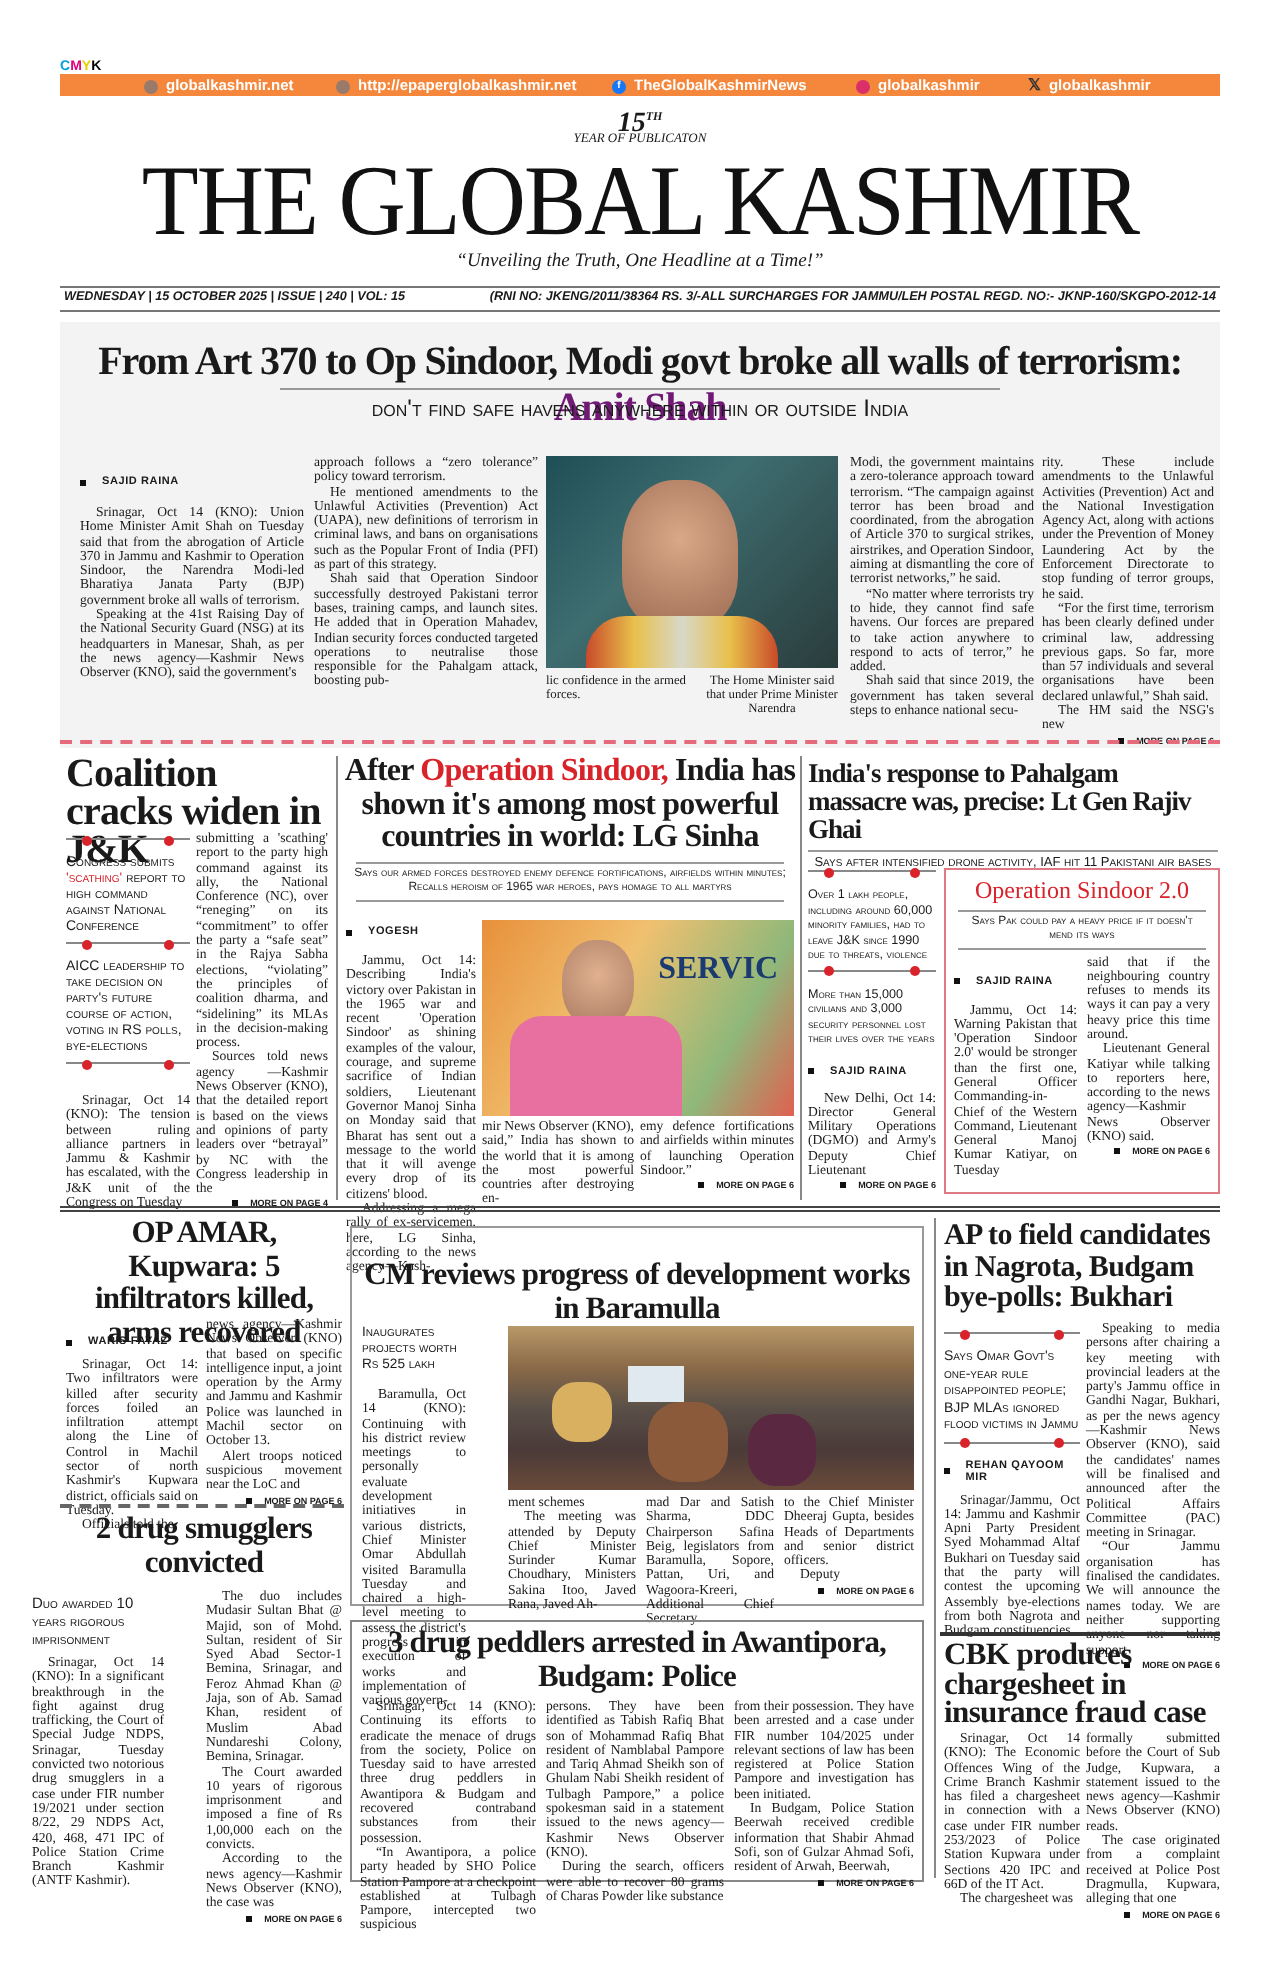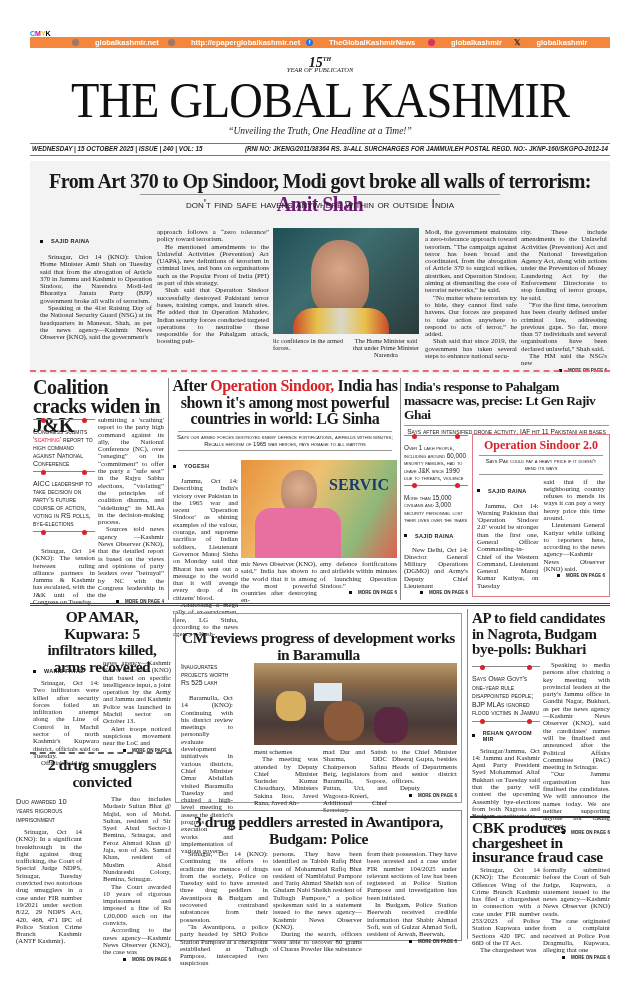--- a/index.html
+++ b/index.html
@@ -1,21 +1,21 @@
 <!DOCTYPE html>
 <html><head>
 <meta charset="utf-8">
 <style>
 *{box-sizing:border-box;margin:0;padding:0}
 body{width:640px;height:983px;background:#fff;font-family:"Liberation Serif",serif;color:#1a1a1a;position:relative;overflow:hidden}
 .abs{position:absolute}
 .cmyk{left:30px;top:30px;font:bold 7px "Liberation Sans",sans-serif;letter-spacing:0}
 .cmyk .c{color:#00a0e0}.cmyk .m{color:#e0007a}.cmyk .y{color:#e8d000}.cmyk .k{color:#000}
 .topbar{left:30px;top:37px;width:580px;height:11px;background:#f4873b;display:flex;align-items:center;font:bold 7.5px "Liberation Sans",sans-serif;color:#fff}
-.topbar .it{display:flex;align-items:center;gap:16px;position:absolute}
+.topbar .it{display:flex;align-items:flex-end;gap:4px;position:absolute}
 .topbar .ico{width:7px;height:7px;border-radius:50%;background:#9a7a6a;display:inline-block;font-size:5px;color:#fff;text-align:center;line-height:7px}
 .anniv{left:0;width:640px;top:52px;text-align:center;font-style:italic;font-weight:bold;font-size:14px;line-height:14px}
 .anniv sup{font-size:6px}
 .anniv-sub{left:0;width:640px;top:66px;text-align:center;font-style:italic;font-size:6.5px}
 .mast{left:0;width:640px;top:74px;text-align:center;font-size:50px;line-height:52px;letter-spacing:-1px;color:#111;transform:scaleX(0.93);transform-origin:center}
 .tagline{left:0;width:640px;top:126px;text-align:center;font-size:9.5px;font-style:italic}
 .dateline{left:30px;top:143px;width:580px;height:13px;border-top:1.5px solid #777;border-bottom:1.5px solid #777;font:italic bold 6.3px "Liberation Sans",sans-serif;line-height:10px;display:flex;justify-content:space-between;padding:0 2px}
 .lead{left:30px;top:161px;width:580px;height:213px;background:#f3f3f3}
 .lead-h{left:30px;top:170px;width:580px;text-align:center;font-weight:bold;font-size:20px;letter-spacing:-0.6px}
 .lead-h .red{color:#701a75}
@@ -188,21 +188,21 @@
   <div class="dotrule"></div>
   <div class="kicker" style="font-size:6.3px;line-height:7.5px">More than 15,000 civilians and 3,000 security personnel lost their lives over the years</div>
   <div class="byline" style="margin-top:9px">SAJID RAINA</div>
   <div class="body" style="margin-top:7px">
       <p>New Delhi, Oct 14: Director General Military Operations (DGMO) and Army's Deputy Chief Lieutenant</p>
     </div>
   <div class="more">MORE ON PAGE 6</div>
 </div>
 
 <div class="abs sidebox" style="left:472px;top:434px;width:138px;height:163px">
-  <div style="text-align:center;font-weight:bold;font-size:12px;line-height:12.5px;margin-top:4px">
+  <div style="text-align:center;font-weight:normal;font-size:12px;line-height:12.5px;margin-top:4px">
       <div class="red">Operation Sindoor 2.0</div>
     </div>
   <div style="border-top:1px solid #999;margin:3px 6px 0"></div>
   <div class="kicker" style="text-align:center;font-size:6px;line-height:7px;margin:2px 8px">Says Pak could pay a heavy price if it doesn't mend its ways</div>
   <div style="border-top:1px solid #999;margin:0 6px"></div>
   <div style="display:flex;gap:5px;padding:3px 4px 0">
     <div style="width:62px">
       <div class="byline" style="margin-top:10px">SAJID RAINA</div>
       <div class="body" style="margin-top:8px">
           <p>Jammu, Oct 14: Warning Pakistan that 'Operation Sindoor 2.0' would be stronger than the first one, General Officer Commanding-in-Chief of the Western Command, Lieutenant General Manoj Kumar Katiyar, on Tuesday</p>

